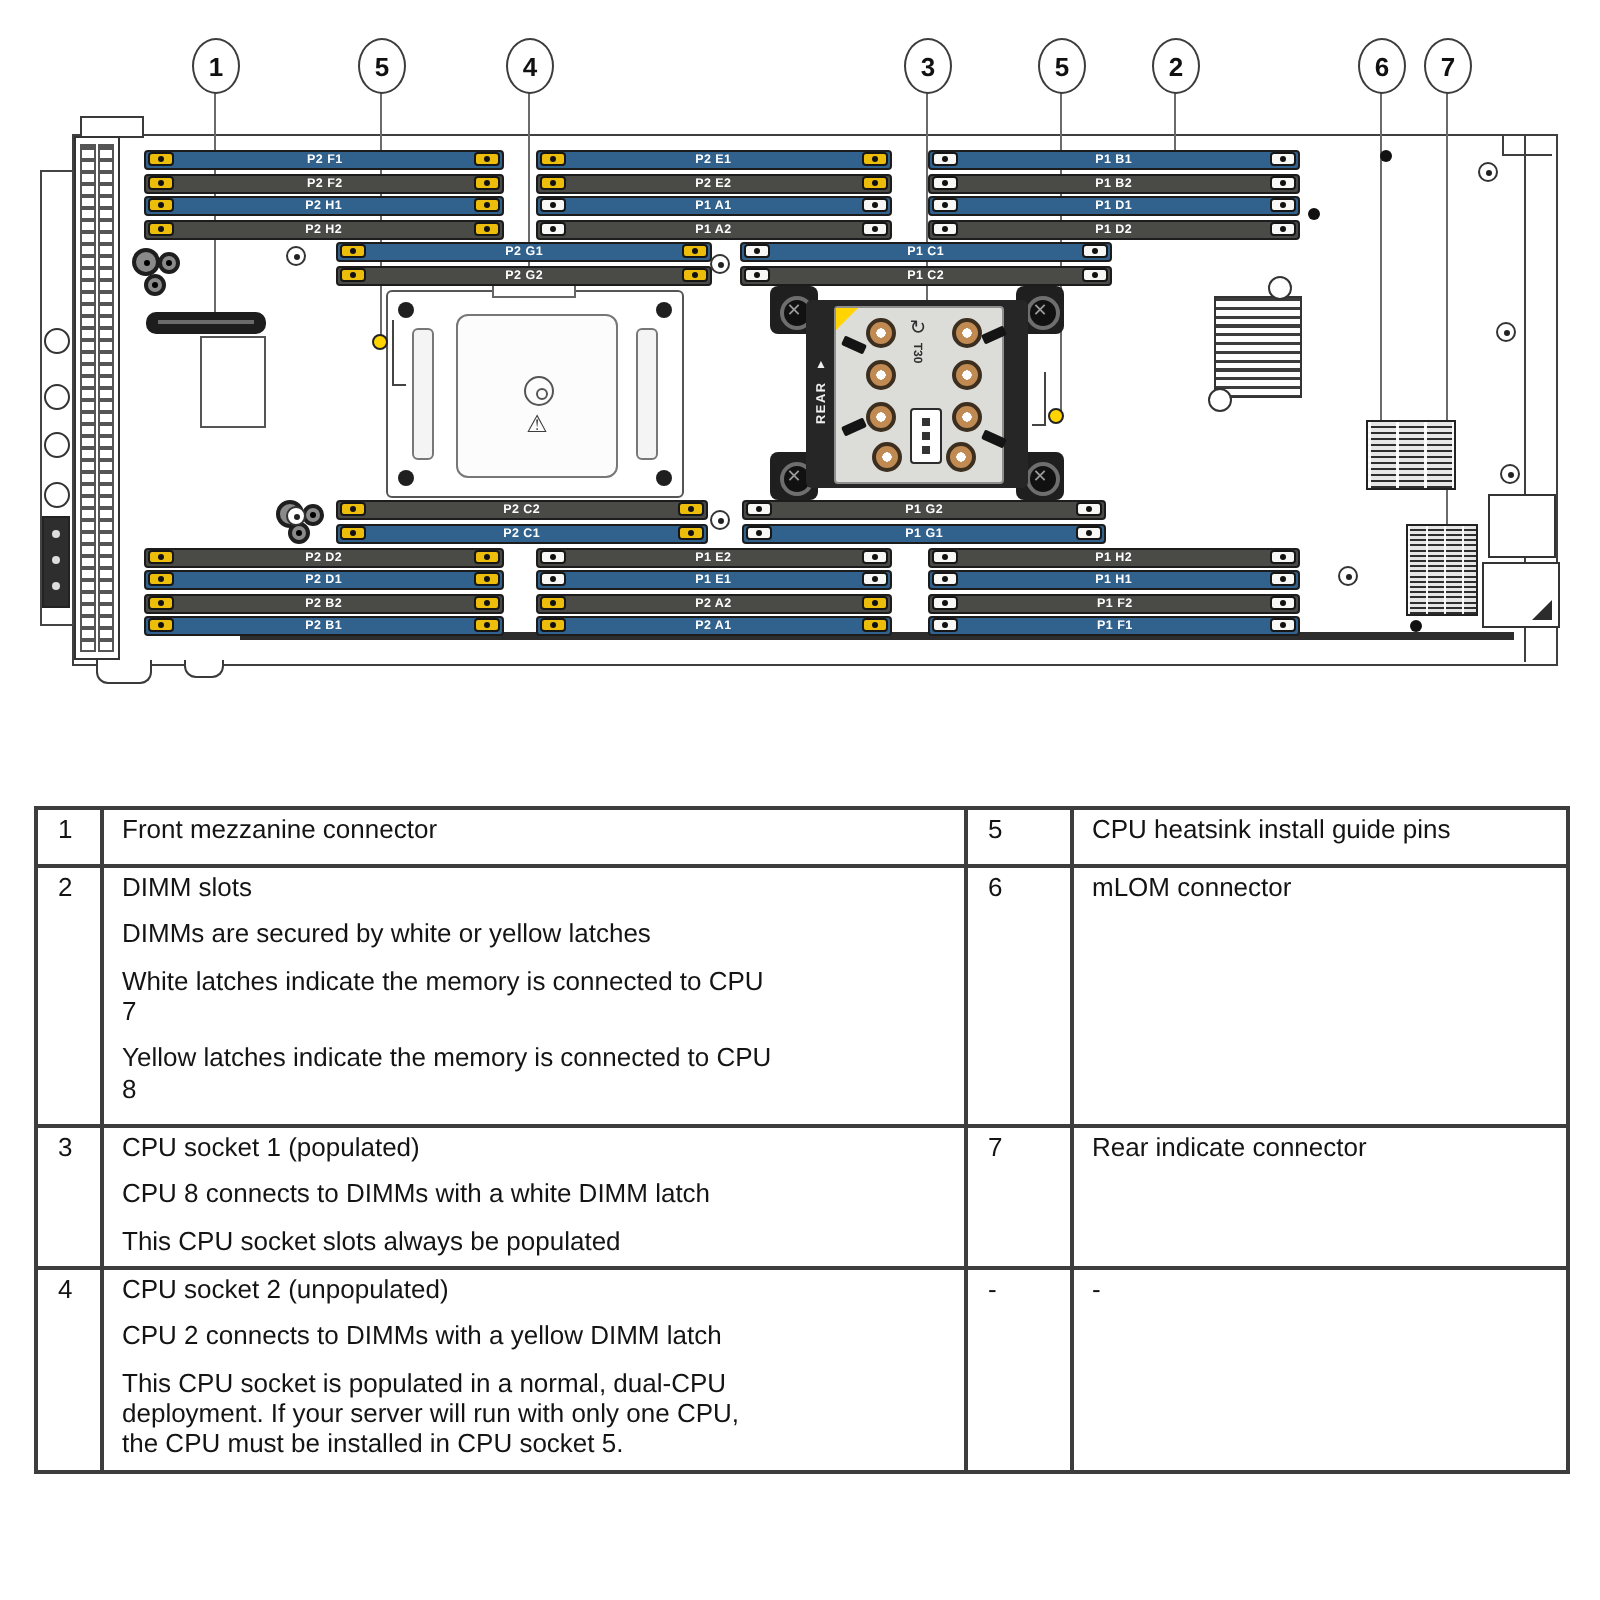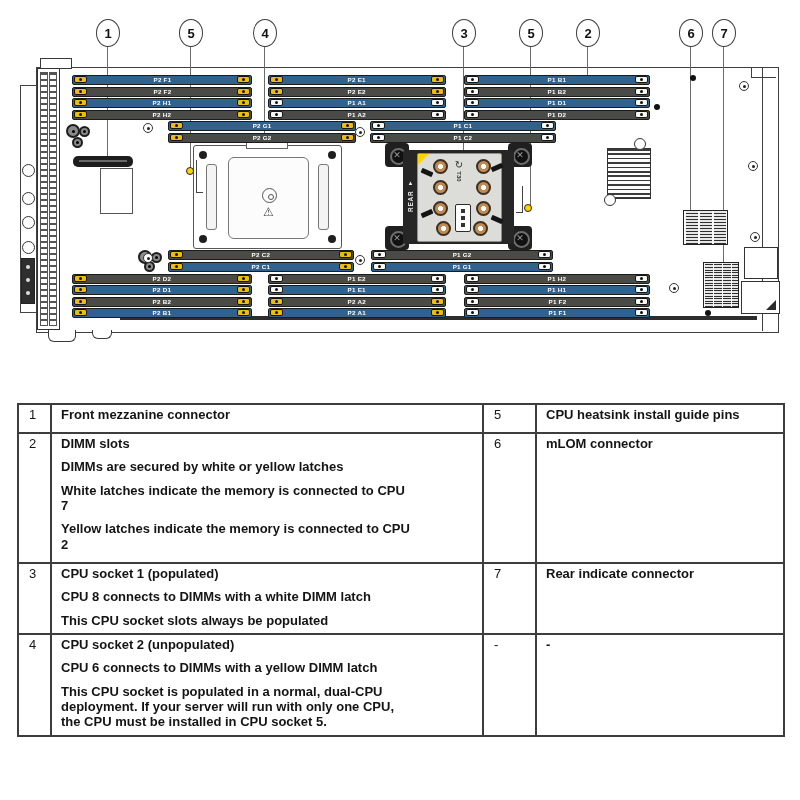--- a/index.html
+++ b/index.html
@@ -102,21 +102,21 @@
   #cpu1-labelplate::after{content:"";position:absolute;left:5px;top:4px;width:4px;height:4px;background:#333;
       box-shadow:0 7px 0 #333,0 14px 0 #333;}
   .gpin{position:absolute;width:8px;height:8px;border:1.4px solid #222;border-radius:50%;background:#FFD400;z-index:5;box-sizing:border-box;}
   .bracket{position:absolute;z-index:2;}
   
   #table-wrap{position:absolute;left:17px;top:403px;width:766px;}
   table.callouts{border-collapse:collapse;width:766px;table-layout:fixed;
       font-size:13px;color:#141414;}
   table.callouts td{border:2px solid #3d3d3d;vertical-align:top;padding:2px 8px 5px 9px;}
   table.callouts td.num{padding-left:10px;}
-  table.callouts p{margin:0;white-space:pre-wrap;line-height:1.18;font-weight:bold;}
+  table.callouts p{margin:0;white-space:pre-wrap;line-height:1.18;}
   table.callouts p + p{margin-top:8px;}
 </style>
 </head>
 <body>
 
 <div id="stage">
   <div id="diagram">
 
     <div id="board-outline"></div>
     <div class="thinline" style="left:762px;top:67px;width:1.3px;height:264px;"></div>
@@ -549,21 +549,21 @@
             </td>
           </tr>
           <tr style="height: 130px;">
             <td class="num">2</td>
             <td>
               <p>DIMM slots</p>
               <p>DIMMs are secured by white or yellow latches</p>
               <p>White latches indicate the memory is connected to CPU
 7</p>
               <p>Yellow latches indicate the memory is connected to CPU
-2</p>
+8</p>
             </td>
             <td class="num">6</td>
             <td>
               <p>mLOM connector</p>
             </td>
           </tr>
           <tr style="height: 71px;">
             <td class="num">3</td>
             <td>
               <p>CPU socket 1 (populated)</p>
@@ -572,21 +572,21 @@
             </td>
             <td class="num">7</td>
             <td>
               <p>Rear indicate connector</p>
             </td>
           </tr>
           <tr style="height: 99px;">
             <td class="num">4</td>
             <td>
               <p>CPU socket 2 (unpopulated)</p>
-              <p>CPU 6 connects to DIMMs with a yellow DIMM latch</p>
+              <p>CPU 2 connects to DIMMs with a yellow DIMM latch</p>
               <p>This CPU socket is populated in a normal, dual-CPU
 deployment. If your server will run with only one CPU,
 the CPU must be installed in CPU socket 5.</p>
             </td>
             <td class="num">-</td>
             <td>
               <p>-</p>
             </td>
           </tr>
         </tbody>

